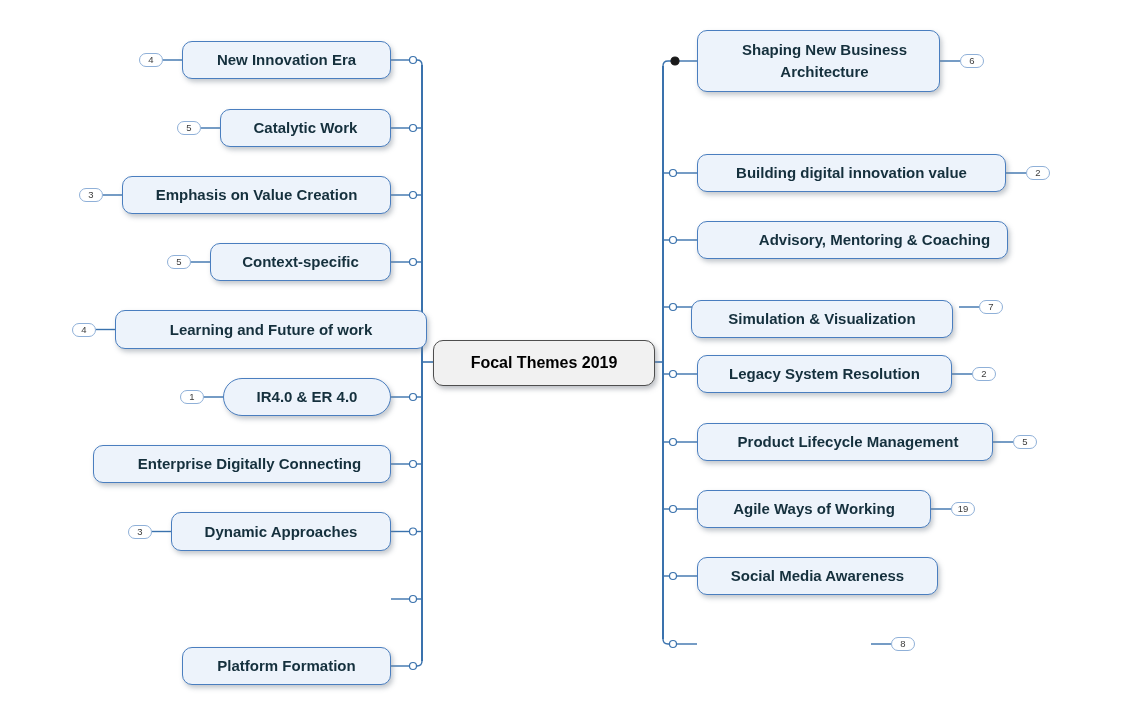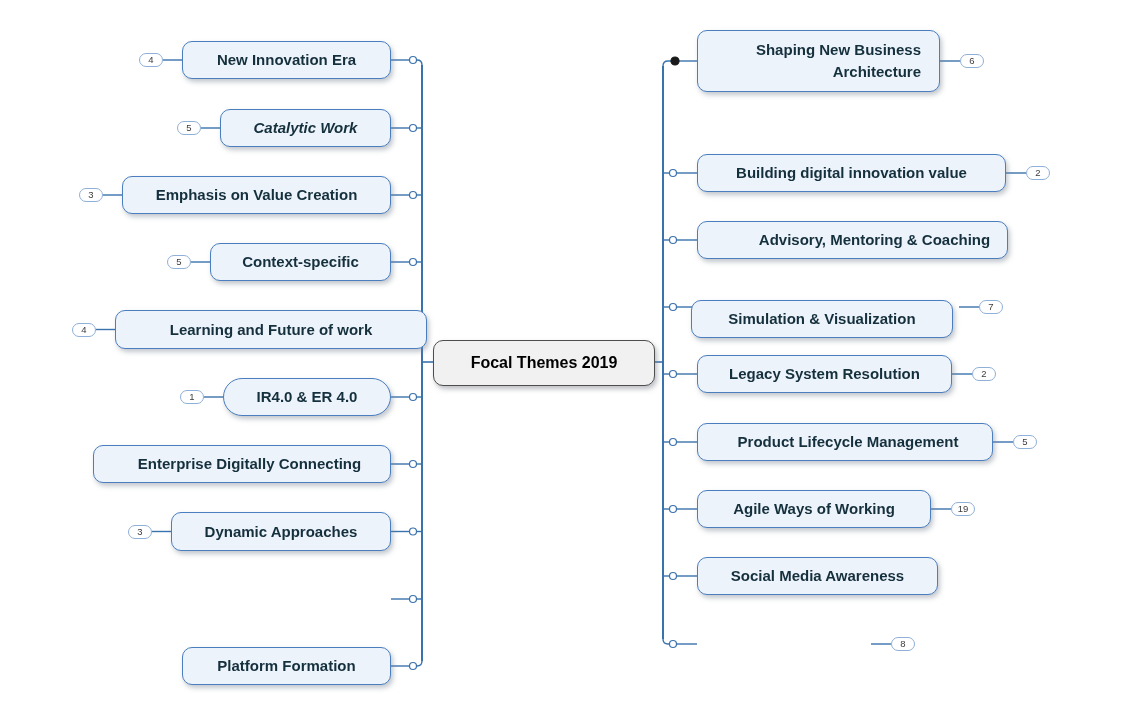--- a/index.html
+++ b/index.html
@@ -23,21 +23,21 @@
     font-size:15px;
     display:flex;
     align-items:center;
     justify-content:center;
     text-align:center;
     line-height:22px;
     cursor:default;
   }
   .node.multiline{
     justify-content:flex-start;
-    text-align:right;
+    text-align:center;
     padding-left:30px;
     padding-right:18px;
   }
   .center-node{
     position:absolute;
     left:433px;top:340px;width:222px;height:46px;
     box-sizing:border-box;
     background:#f1f1f1;
     border:1.6px solid #4e4e4e;
     border-radius:10px;
@@ -139,21 +139,21 @@
       <path d="M 663,639 Q 663,644 668,644 H 669.5" fill="none" stroke="#3a72ad" stroke-width="1.4"></path>
       <circle cx="673" cy="644" r="3.5" fill="#ffffff" stroke="#3a72ad" stroke-width="1.2"></circle>
       <path d="M 871,644 H 891" fill="none" stroke="#3a72ad" stroke-width="1.4"></path>
       <path d="M 663,66 V 639" fill="none" stroke="#3a72ad" stroke-width="2"></path>
       <path d="M 655,362 H 663" fill="none" stroke="#3a72ad" stroke-width="1.6"></path>
     </svg>
 
   <div class="center-node">Focal Themes 2019</div>
 <div class="node" style="left: 182px; top: 41px; width: 209px; height: 38px;">New Innovation Era</div>
     <div class="badge" style="left: 139px; top: 53px;">4</div>
-    <div class="node" style="left: 220px; top: 109px; width: 171px; height: 38px; font-style: italic;">Catalytic Work</div>
+    <div class="node" style="left: 220px; top: 109px; width: 171px; height: 38px;">Catalytic Work</div>
     <div class="badge" style="left: 177px; top: 121px;">5</div>
     <div class="node" style="left: 122px; top: 176px; width: 269px; height: 38px;">Emphasis on Value Creation</div>
     <div class="badge" style="left: 79px; top: 188px;">3</div>
     <div class="node" style="left: 210px; top: 243px; width: 181px; height: 38px;">Context-specific</div>
     <div class="badge" style="left: 167px; top: 255px;">5</div>
     <div class="node" style="left: 115px; top: 310px; width: 312px; height: 39px;">Learning and Future of work</div>
     <div class="badge" style="left: 72px; top: 322.5px;">4</div>
     <div class="node" style="left: 223px; top: 378px; width: 168px; height: 38px; border-radius: 19px;">IR4.0 &amp; ER 4.0</div>
     <div class="badge" style="left: 180px; top: 390px;">1</div>
     <div class="node" style="left: 93px; top: 445px; width: 298px; height: 38px; padding-left: 15px;">Enterprise Digitally Connecting</div>

